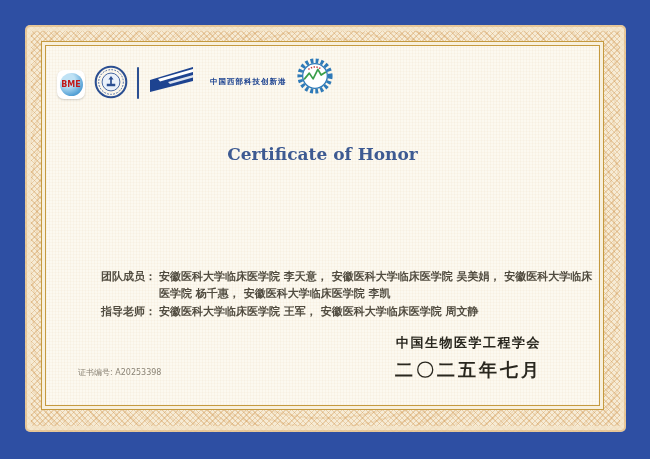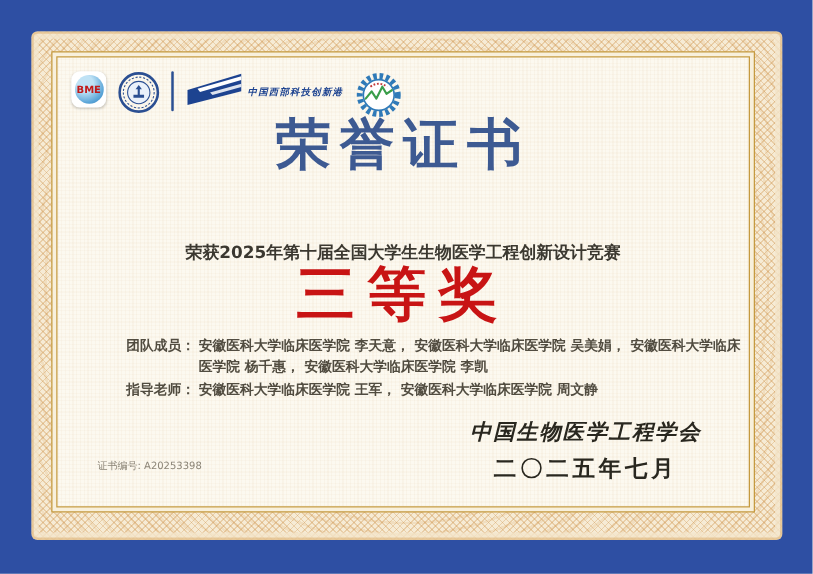--- a/index.html
+++ b/index.html
@@ -22,35 +22,35 @@
   
   .panel{
     position:absolute;left:45px;top:45px;right:50px;bottom:53px;
     background:
       repeating-linear-gradient(90deg, rgba(224,196,158,.10) 0 1px, rgba(0,0,0,0) 1px 3px),
       repeating-linear-gradient(0deg, rgba(224,196,158,.08) 0 1px, rgba(0,0,0,0) 1px 3px),
       #fcf9f0;
     border:1px solid #c59a3f;
     box-shadow: 0 0 0 3px #f8f0dc, 0 0 0 4px #c59a3f;
   }
-  .logos{position:absolute;left:11px;top:11px;display:flex;align-items:flex-start;gap:9px;}
+  .logos{position:absolute;left:11px;top:11px;display:flex;align-items:flex-end;gap:9px;}
   .bme-box{
     width:28px;height:29px;border-radius:7px;background:#fff;
     box-shadow:0 1px 2px rgba(0,0,0,.18);
     display:flex;align-items:center;justify-content:center;position:relative;
   }
   .bme-globe{
     width:23px;height:23px;border-radius:50%;
     background:radial-gradient(circle at 35% 30%, #bfe2f5 0 30%, #5aa5d8 70%, #2f7ab8 100%);
     display:flex;align-items:center;justify-content:center;
   }
   .bme-text{font-size:8px;font-weight:bold;color:#c11a1a;letter-spacing:0;line-height:1;}
   .seal svg{display:block;}
   .logo-divider{width:2px;height:32px;background:#2b4f92;border-radius:1px;}
-  .iharbour{display:flex;align-items:center;gap:4px;font-style:italic;}
+  .iharbour{display:flex;align-items:center;gap:16px;}
   .iharbour-text{display:flex;flex-direction:column;line-height:1.05;}
   .iharbour-cn{font-size:7.5px;font-weight:bold;color:#1d4390;letter-spacing:1px;}
   .iharbour-en{font-size:12px;font-weight:bold;color:#1d4390;letter-spacing:3.2px;}
   .center{position:absolute;left:0;right:0;text-align:center;}
   .title-cn{
     top:46px;font-family:"DejaVu Serif","Liberation Serif",serif;
     font-size:44px;font-weight:bold;color:#3d5a92;letter-spacing:7px;line-height:48px;
   }
   .title-en{
     top:98px;font-family:"DejaVu Serif","Liberation Serif",serif;
@@ -61,21 +61,21 @@
   .award-grade{
     top:164px;font-family:"DejaVu Serif","Liberation Serif",serif;
     font-size:47px;font-weight:900;color:#c81414;letter-spacing:10px;line-height:52px;
   }
   .row{position:absolute;display:flex;font-size:11px;font-weight:bold;color:#514c40;line-height:17px;}
   .row-team{left:55px;top:222px;}
   .row-adv{left:55px;top:257px;}
   .row .lbl{flex:none;width:58px;}
   .row .val{width:434px;}
   .issuer-block{position:absolute;left:295px;width:255px;top:288px;text-align:center;color:#29271f;}
-  .issuer{font-size:17px;font-weight:bold;letter-spacing:1.5px;font-style:italic;}
+  .issuer{font-size:13px;font-weight:bold;letter-spacing:1.5px;}
   .issue-date{font-size:18px;font-weight:bold;letter-spacing:3px;margin-top:6px;}
   .cert-no{position:absolute;left:32px;top:321px;font-size:8px;color:#8b8476;}
 </style>
 </head>
 <body>
 
 <div class="band"></div>
 
 <div class="panel">
 
@@ -109,25 +109,23 @@
     <span>
       <svg width="38" height="38" viewBox="0 0 40 40">
         <circle cx="20" cy="20" r="16" fill="none" stroke="#2f7ab8" stroke-width="5" stroke-dasharray="3 2.4"></circle>
         <circle cx="20" cy="20" r="13" fill="#ffffff" stroke="#2f7ab8" stroke-width="1.4"></circle>
         <path d="M9 23 l5 -6 l4 6 l5 -10 l3.5 6 l4.5 -3" fill="none" stroke="#3a9e4a" stroke-width="1.8" stroke-linejoin="round" stroke-linecap="round"></path>
         <path d="M13 13 q7 -5 14 0" fill="none" stroke="#c23a3a" stroke-width="1.6" stroke-dasharray="1.5 1.5"></path>
       </svg>
     </span>
   </div>
 
-  <div class="center title-cn">荣誉证书</div>
+  <div class="center title-en">Certificate of Honor</div>
 
-  <div class="center award-line">荣获2025年第十届全国大学生生物医学工程创新设计竞赛</div>
 
-  <div class="center award-grade">三等奖</div>
 
   <div class="row row-team">
     <span class="lbl">团队成员：</span>
     <span class="val">安徽医科大学临床医学院 李天意， 安徽医科大学临床医学院 吴美娟， 安徽医科大学临床医学院 杨千惠， 安徽医科大学临床医学院 李凯</span>
   </div>
 
   <div class="row row-adv">
     <span class="lbl">指导老师：</span>
     <span class="val">安徽医科大学临床医学院 王军， 安徽医科大学临床医学院 周文静</span>
   </div>

